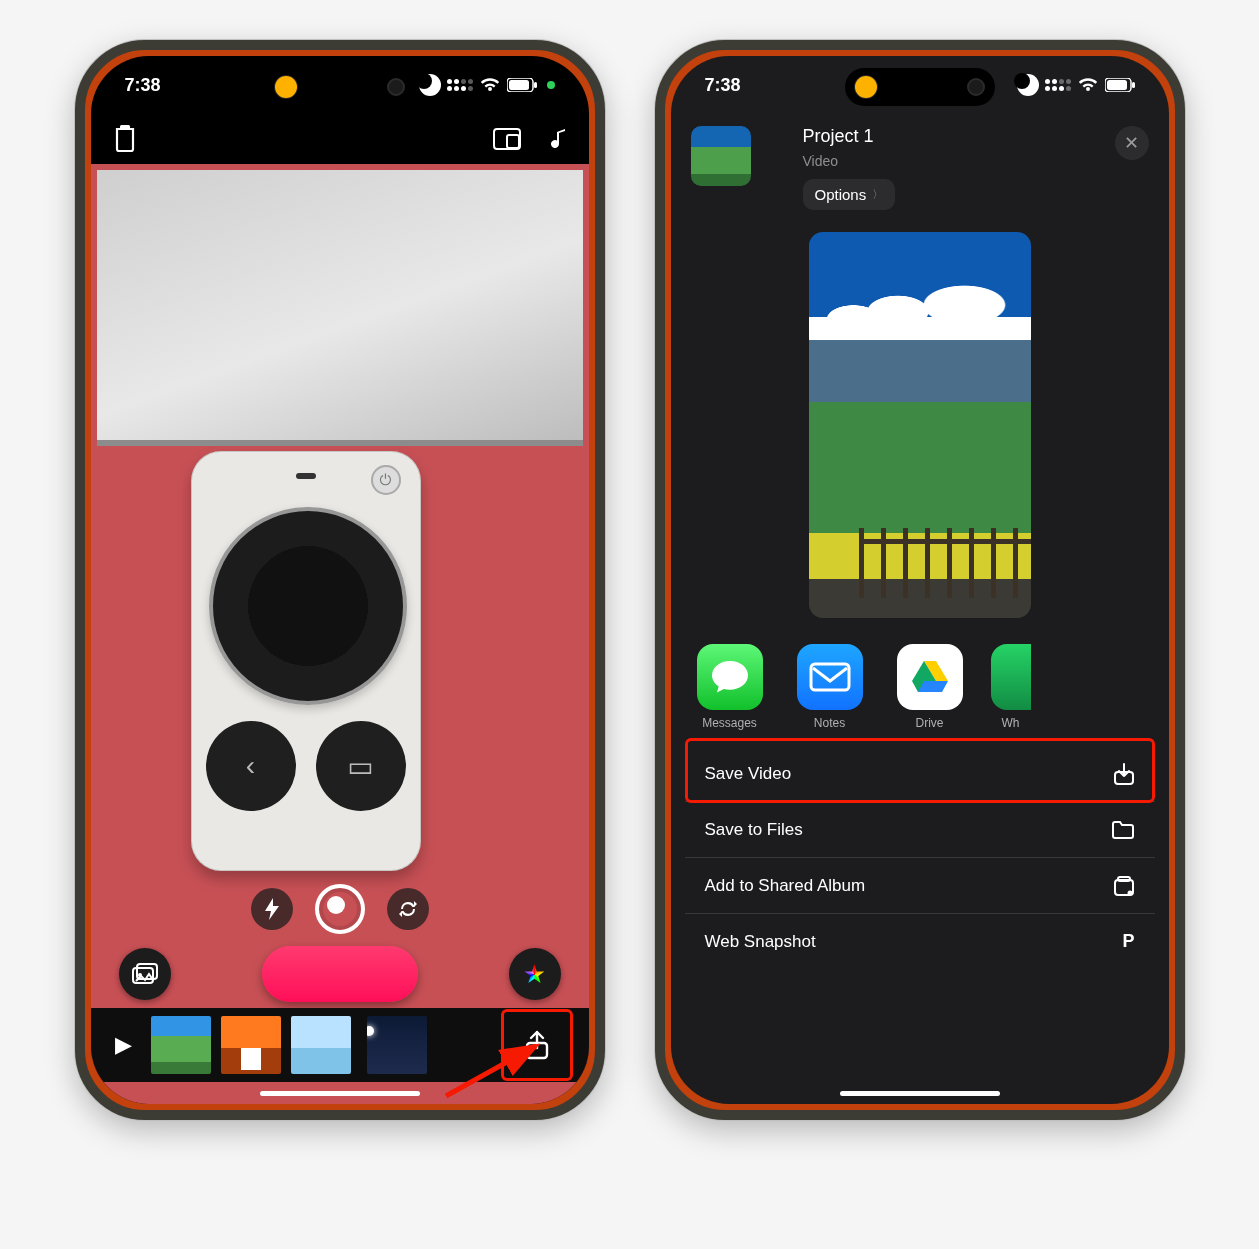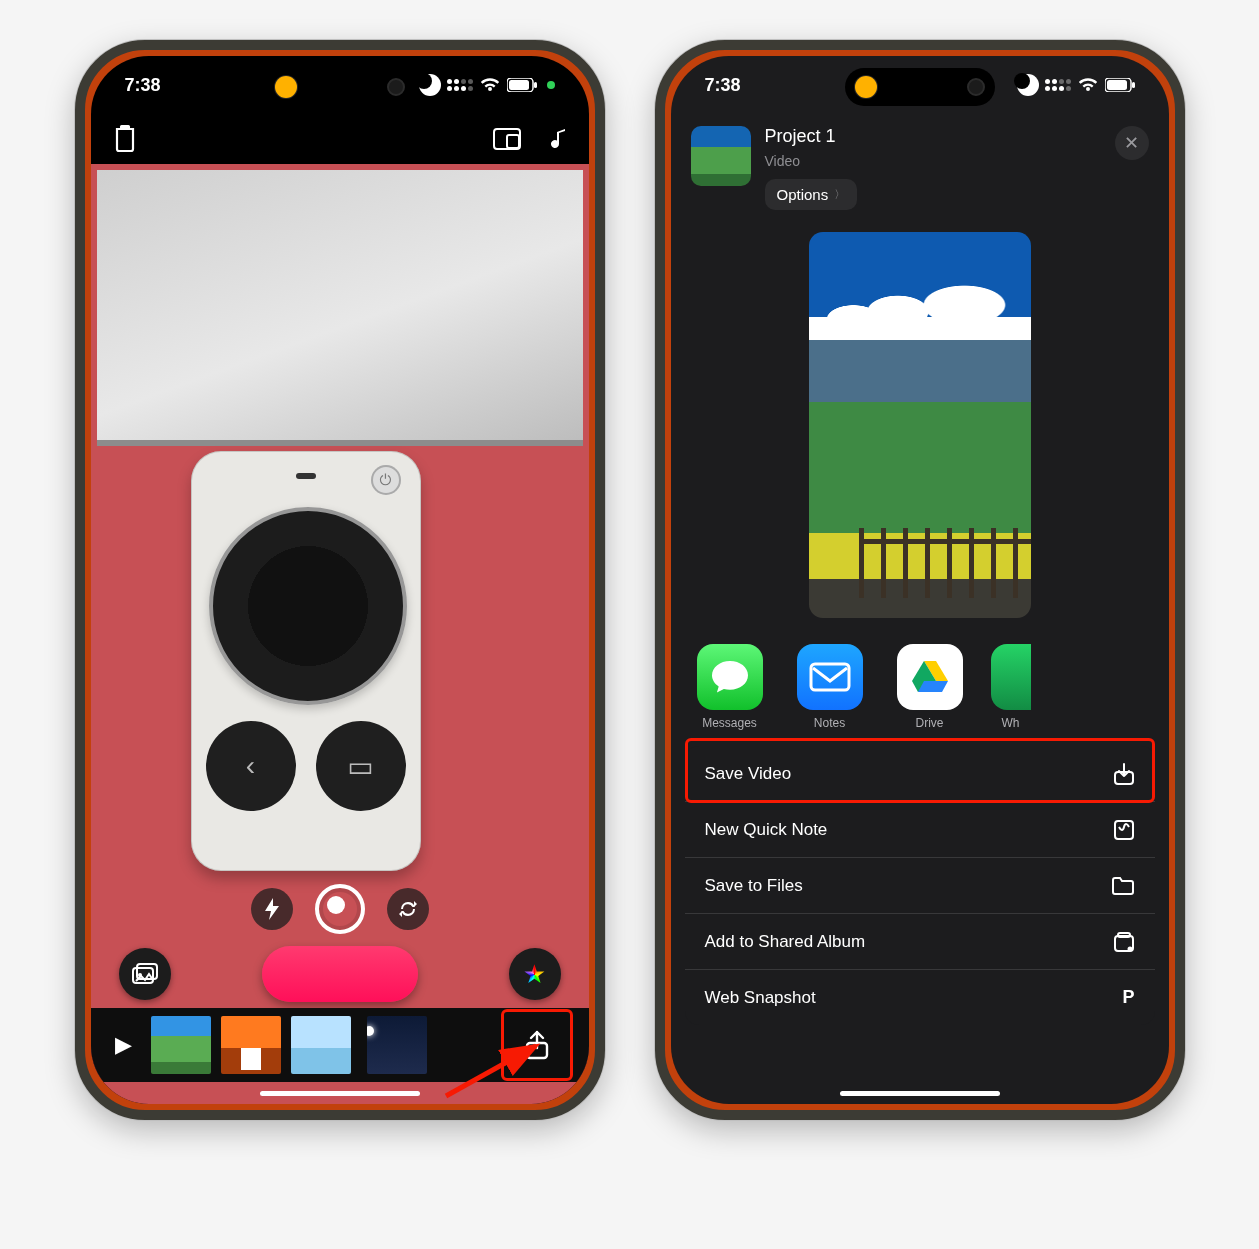--- a/index.html
+++ b/index.html
@@ -131,21 +131,21 @@
   .share-box{margin-left:auto;width:66px;height:66px;border:3px solid #f71a03;border-radius:6px;display:flex;align-items:center;justify-content:center;color:#fff;}
   .homebar{position:absolute;bottom:8px;left:50%;transform:translateX(-50%);width:160px;height:5px;border-radius:4px;background:#fff;}
   
   .arrow{position:absolute;bottom:-2px;left:350px;z-index:80;}
   
   .sheet-header{
     display:flex;align-items:flex-start;gap:14px;padding:12px 20px 2px;
     color:#fff;
   }
   .proj-thumb{width:60px;height:60px;border-radius:10px;overflow:hidden;flex:0 0 auto;background:linear-gradient(180deg,#1465b2 0 35%,#4d9f4b 35% 80%,#2f6f34 80% 100%);}
-  .proj-meta{flex:1;display:flex;flex-direction:column;gap:6px;}
+  .proj-meta{flex:1;display:flex;flex-direction:column;gap:6px;margin-left:38px;}
   .proj-title{font-size:18px;font-weight:500;}
   .proj-sub{font-size:14px;color:#8e8e92;}
   .opts-btn{display:inline-flex;align-items:center;gap:6px;background:#2c2c2e;color:#fff;font-size:15px;border-radius:10px;padding:7px 12px;width:max-content;margin-top:4px;}
   .opts-btn .chev{font-size:11px;color:#8e8e92;}
   .close-btn{width:34px;height:34px;border-radius:50%;background:#2c2c2e;color:#9a9a9e;display:flex;align-items:center;justify-content:center;font-size:18px;}
   .preview-wrap{display:flex;justify-content:center;padding:20px 0 10px;}
   .preview{
     width:222px;height:386px;border-radius:14px;overflow:hidden;
     position:relative;
     background:linear-gradient(180deg,#0e5ab0 0 22%, #fff 22% 28%, #4b6f8a 28% 44%, #3e8a44 44% 78%, #d4cf2e 78% 90%, #3b3a34 90% 100%);
@@ -401,29 +401,20 @@
         <div class="action-row">
           <span>Save Video</span>
           <span>
               <svg width="22" height="24" viewBox="0 0 22 24">
                 <path d="M11 2v12m-5-5l5 5 5-5" stroke="#fff" stroke-width="2" fill="none" stroke-linecap="round" stroke-linejoin="round"></path>
                 <rect x="2" y="10" width="18" height="12" rx="3" stroke="#fff" stroke-width="2" fill="none"></rect>
               </svg>
             </span>
         </div>
         <div class="action-row">
-          <span>New Quick Note</span>
-          <span>
-              <svg width="22" height="22" viewBox="0 0 22 22">
-                <rect x="2" y="2" width="18" height="18" rx="3" stroke="#fff" stroke-width="2" fill="none"></rect>
-                <path d="M6 8c2 4 4 4 5 0s3-4 5 0" stroke="#fff" stroke-width="2" fill="none"></path>
-              </svg>
-            </span>
-        </div>
-        <div class="action-row">
           <span>Save to Files</span>
           <span>
               <svg width="24" height="20" viewBox="0 0 24 20">
                 <path d="M2 4a2 2 0 012-2h5l2 3h9a2 2 0 012 2v9a2 2 0 01-2 2H4a2 2 0 01-2-2z" stroke="#fff" stroke-width="2" fill="none"></path>
               </svg>
             </span>
         </div>
         <div class="action-row">
           <span>Add to Shared Album</span>
           <span>

